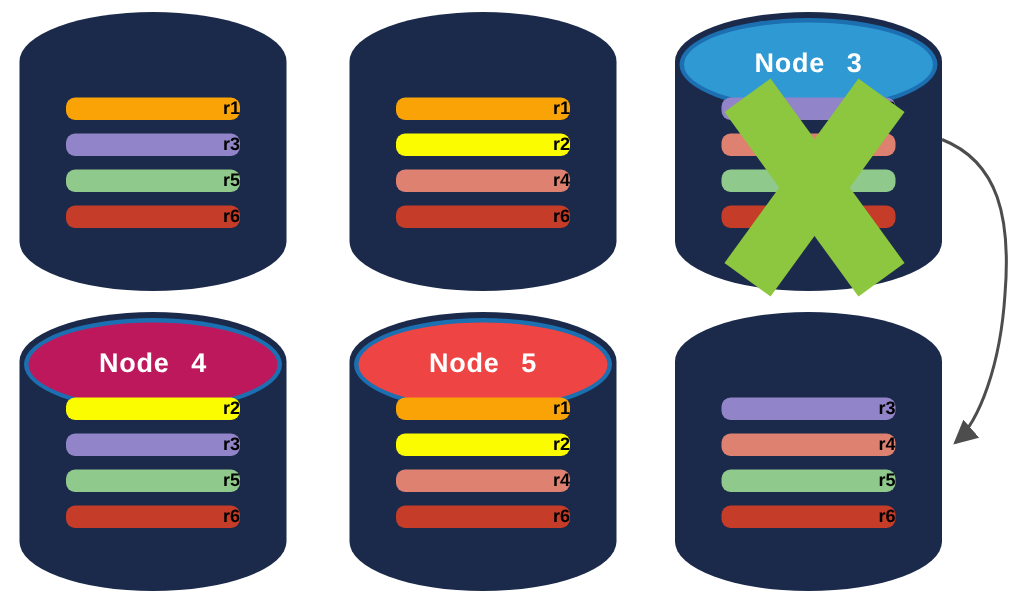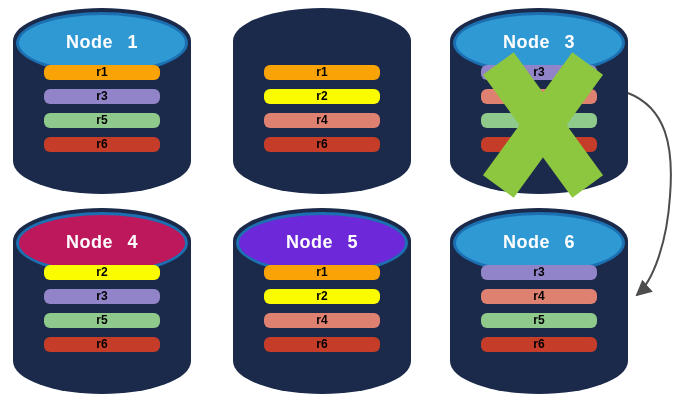--- a/index.html
+++ b/index.html
@@ -47,21 +47,21 @@
     display: flex;
     flex-direction: column;
     align-items: center;
     gap: 9px;
     z-index: 3;
   }
   .bar {
     width: 116px;
     height: 15px;
     border-radius: 6px;
-    text-align: center;
+    text-align: right;
     font-size: 12px;
     font-weight: bold;
     line-height: 15px;
     color: #000000;
   }
   .fail-x {
     position: absolute;
     left: 50%;
     top: 44px;
     width: 0;
@@ -87,23 +87,20 @@
     pointer-events: none;
   }
 </style>
 </head>
 <body>
 
 <div class="canvas" style="background: rgb(255, 255, 255);">
 
   <div class="node" style="left: 13px; top: 8px;">
       <div class="cyl-body" style="background: rgb(27, 42, 74);"></div>
-      <div class="cyl-top" style="background: rgb(47, 153, 212); border-color: rgb(28, 111, 176);">
-        <span class="node-title" style="color: rgb(255, 255, 255);">Node 1</span>
-      </div>
       <div class="bars">
         <div class="bar" style="background: rgb(250, 163, 6); color: rgb(0, 0, 0);">r1</div>
         <div class="bar" style="background: rgb(145, 132, 200); color: rgb(0, 0, 0);">r3</div>
         <div class="bar" style="background: rgb(143, 201, 139); color: rgb(0, 0, 0);">r5</div>
         <div class="bar" style="background: rgb(197, 60, 40); color: rgb(0, 0, 0);">r6</div>
       </div>
 
     </div>
     <div class="node" style="left: 233px; top: 8px;">
       <div class="cyl-body" style="background: rgb(27, 42, 74);"></div>
@@ -139,36 +136,33 @@
       <div class="bars">
         <div class="bar" style="background: rgb(252, 252, 0); color: rgb(0, 0, 0);">r2</div>
         <div class="bar" style="background: rgb(145, 132, 200); color: rgb(0, 0, 0);">r3</div>
         <div class="bar" style="background: rgb(143, 201, 139); color: rgb(0, 0, 0);">r5</div>
         <div class="bar" style="background: rgb(197, 60, 40); color: rgb(0, 0, 0);">r6</div>
       </div>
 
     </div>
     <div class="node" style="left: 233px; top: 208px;">
       <div class="cyl-body" style="background: rgb(27, 42, 74);"></div>
-      <div class="cyl-top" style="background: #6d28d9; border-color: rgb(28, 111, 176);">
+      <div class="cyl-top" style="background: #ef4444; border-color: rgb(28, 111, 176);">
         <span class="node-title" style="color: rgb(255, 255, 255);">Node 5</span>
       </div>
       <div class="bars">
         <div class="bar" style="background: rgb(250, 163, 6); color: rgb(0, 0, 0);">r1</div>
         <div class="bar" style="background: rgb(252, 252, 0); color: rgb(0, 0, 0);">r2</div>
         <div class="bar" style="background: rgb(222, 129, 113); color: rgb(0, 0, 0);">r4</div>
         <div class="bar" style="background: rgb(197, 60, 40); color: rgb(0, 0, 0);">r6</div>
       </div>
 
     </div>
     <div class="node" style="left: 450px; top: 208px;">
       <div class="cyl-body" style="background: rgb(27, 42, 74);"></div>
-      <div class="cyl-top" style="background: rgb(47, 153, 212); border-color: rgb(28, 111, 176);">
-        <span class="node-title" style="color: rgb(255, 255, 255);">Node 6</span>
-      </div>
       <div class="bars">
         <div class="bar" style="background: rgb(145, 132, 200); color: rgb(0, 0, 0);">r3</div>
         <div class="bar" style="background: rgb(222, 129, 113); color: rgb(0, 0, 0);">r4</div>
         <div class="bar" style="background: rgb(143, 201, 139); color: rgb(0, 0, 0);">r5</div>
         <div class="bar" style="background: rgb(197, 60, 40); color: rgb(0, 0, 0);">r6</div>
       </div>
 
     </div>
     <svg class="arrow-svg" viewBox="0 0 676 402" xmlns="http://www.w3.org/2000/svg">
     <defs>

